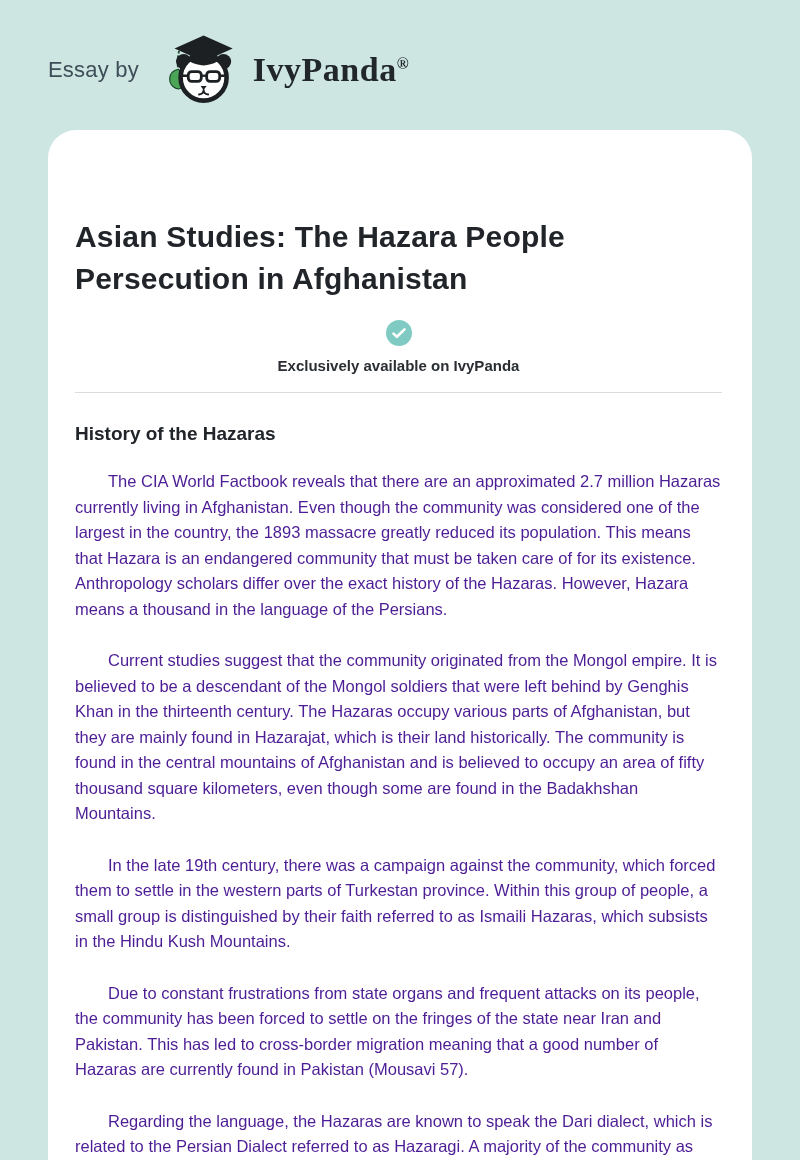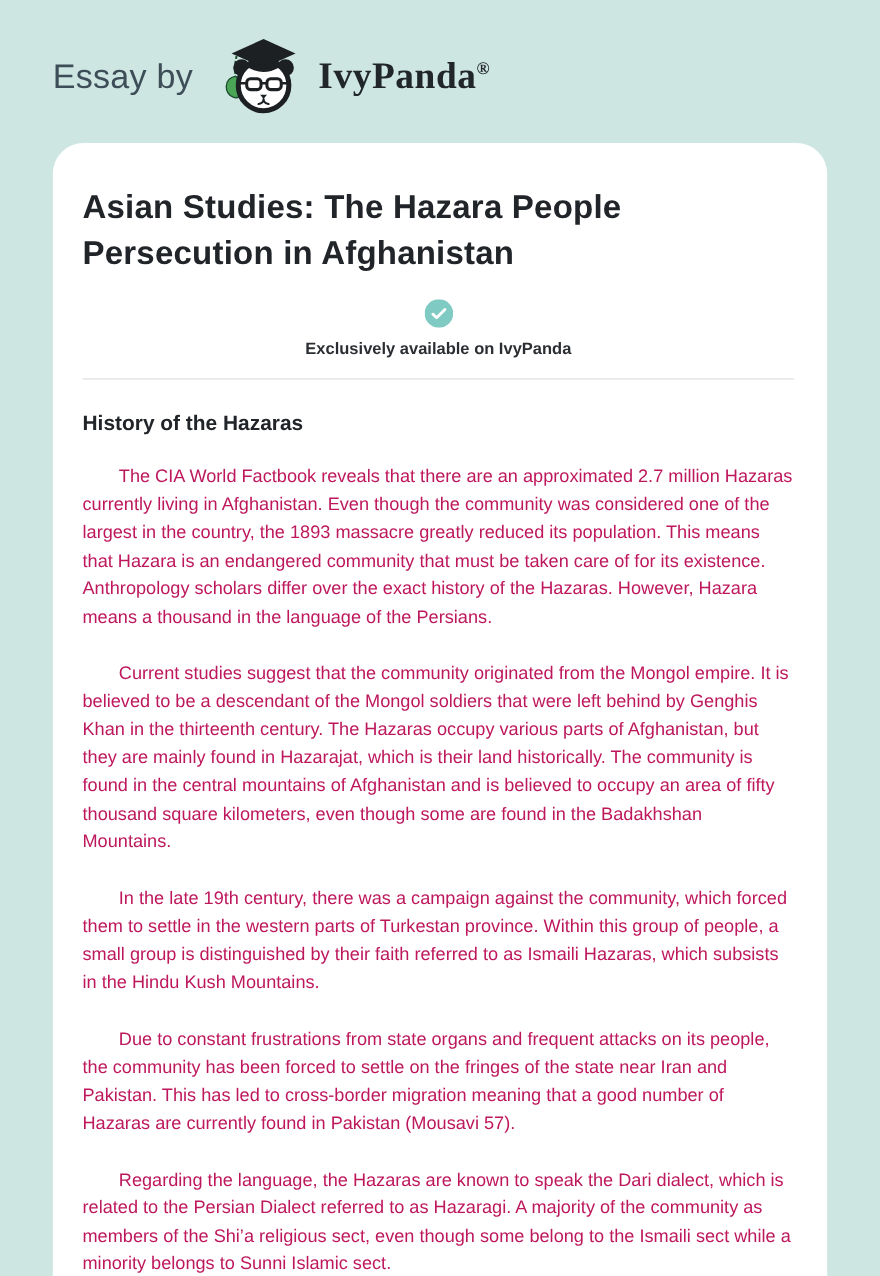--- a/index.html
+++ b/index.html
@@ -12,21 +12,21 @@
     overflow: hidden;
   }
   .site-header {
     display: flex;
     align-items: center;
     padding: 28px 0 0 48px;
     height: 112px;
     gap: 14px;
   }
   .essay-by {
-    font-size: 31px;
+    font-size: 22px;
     color: #3e4e58;
     letter-spacing: 0.2px;
   }
   .logo { display: inline-flex; margin-left: 6px; }
   .brand {
     font-family: "Liberation Serif", serif;
     font-weight: 700;
     font-size: 34px;
     color: #21262a;
     letter-spacing: 0.5px;
@@ -40,20 +40,21 @@
     padding: 38px 30px 44px 27px;
     min-height: 962px;
   }
   .title {
     font-size: 30px;
     line-height: 42px;
     font-weight: 700;
     color: #212529;
     letter-spacing: 0.2px;
     margin-bottom: 20px;
+    margin-top: 48px;
   }
   .badge-row {
     display: flex;
     align-items: center;
     gap: 11px;
     margin-bottom: 18px;
     flex-direction: column;
   }
   .check { width: 26px; height: 26px; display: inline-flex; flex: 0 0 auto; }
   .badge-text {
@@ -68,21 +69,21 @@
   }
   .section-heading {
     font-size: 19px;
     font-weight: 700;
     color: #212529;
     margin-bottom: 24px;
   }
   .para {
     font-size: 16.5px;
     line-height: 25.5px;
-    color: #be185d;
+    color: #4c1d95;
     text-indent: 33px;
     margin-bottom: 26px;
   }
   .para:last-child { margin-bottom: 1px; }
 </style>
 </head>
 <body>
 
 <header class="site-header">
   <span class="essay-by">Essay by</span>

